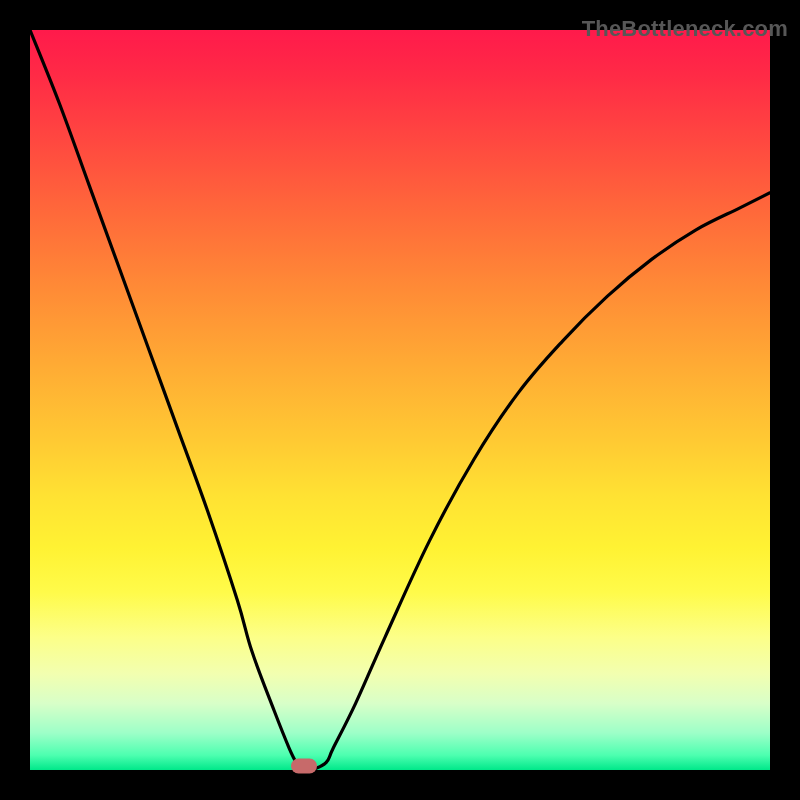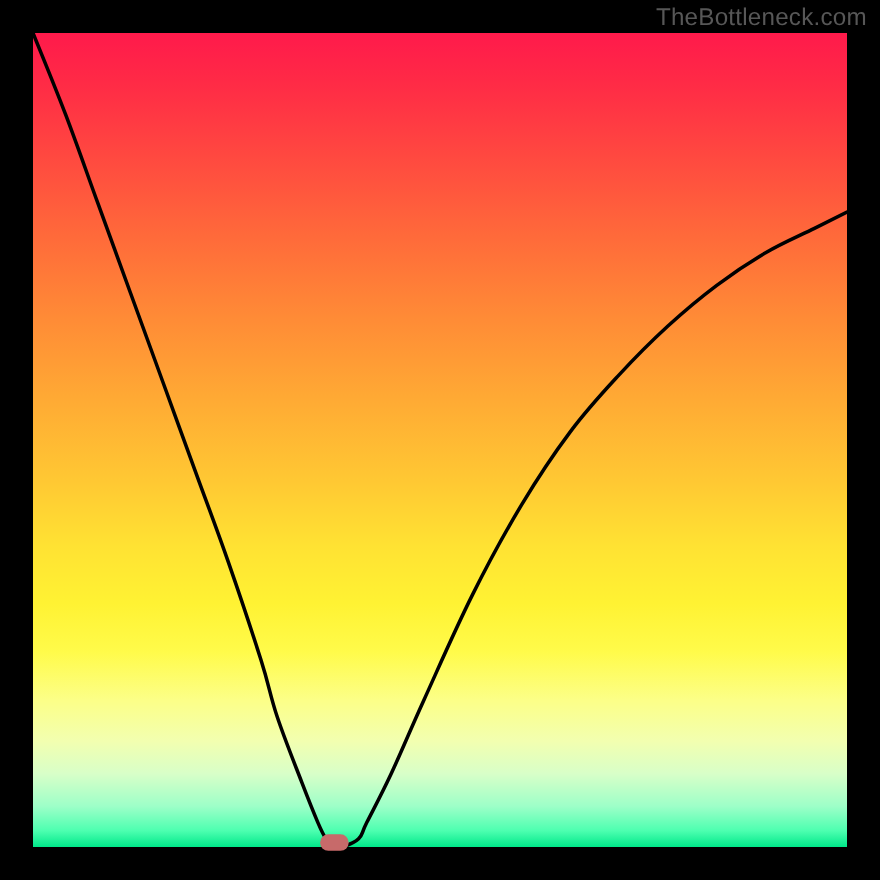--- a/index.html
+++ b/index.html
@@ -5,25 +5,25 @@
   * { margin: 0; padding: 0; box-sizing: border-box; }
   html, body { width: 800px; height: 800px; overflow: hidden; background: #000; }
   .frame {
     position: relative;
     width: 800px;
     height: 800px;
     background: #000;
   }
   .watermark {
     position: absolute;
-    top: 3px;
+    top: 16px;
     right: 12px;
     font-family: Arial, Helvetica, sans-serif;
     font-size: 22px;
-    font-weight: 400;
+    font-weight: 700;
     color: #575757;
     letter-spacing: 0.2px;
     z-index: 5;
   }
   .plot-area {
     position: absolute;
     left: 30px;
     top: 30px;
     width: 740px;
     height: 740px;

